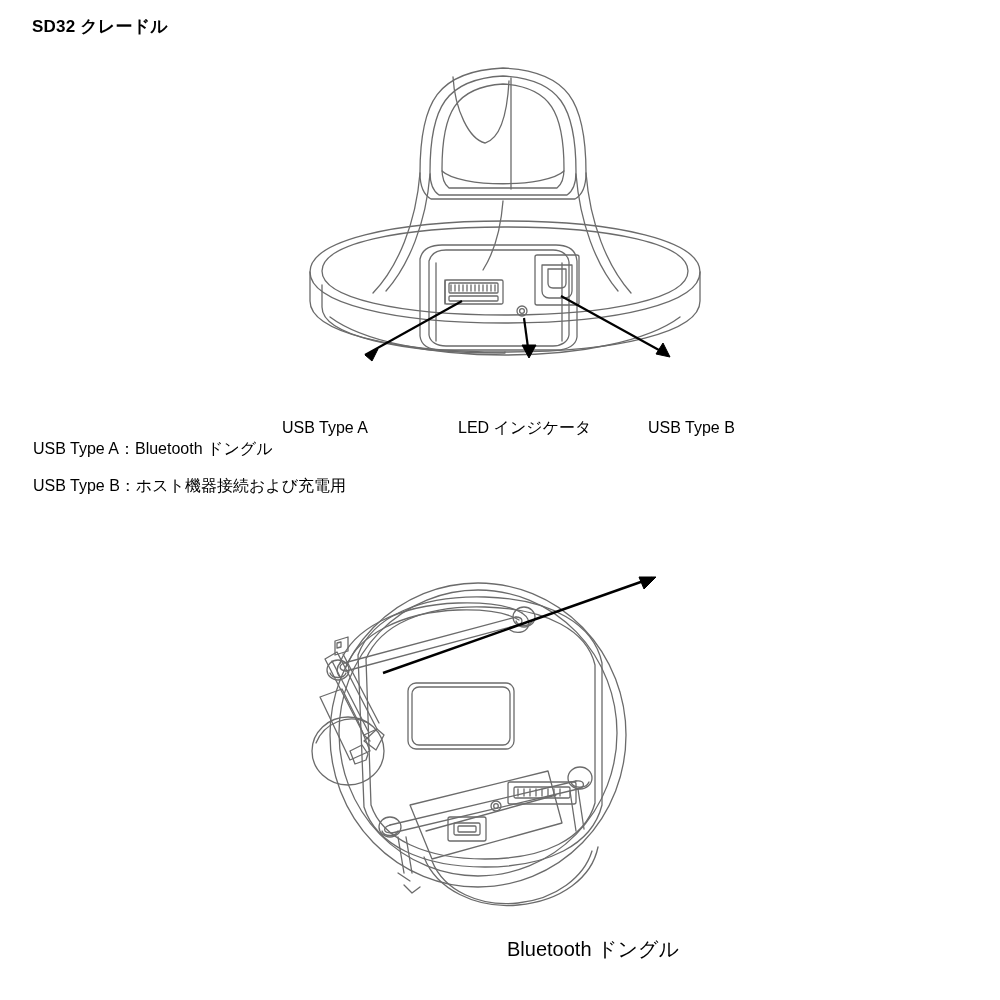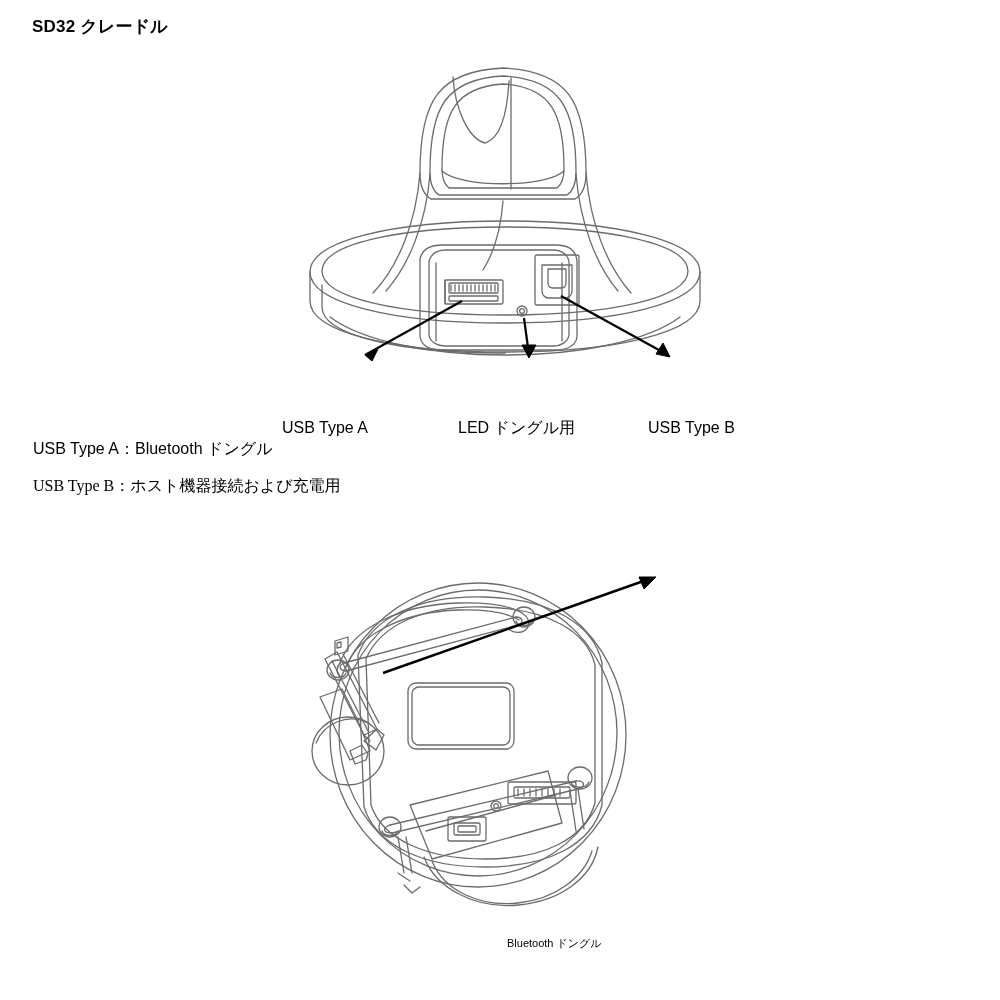--- a/index.html
+++ b/index.html
@@ -67,25 +67,25 @@
   #callout-usb-b { left: 648px; top: 0; text-align: right; }
 
   .body-line {
     position: absolute;
     left: 33px;
     font-size: 16px;
     white-space: nowrap;
     line-height: 22px;
   }
   #body-line-0 { top: 438px; }
-  #body-line-1 { top: 475px; font-family: Liberation Serif, serif; }
+  #body-line-1 { top: 475px; }
 
   .caption {
     position: absolute;
-    font-size: 11px;
+    font-size: 20px;
     white-space: nowrap;
   }
   #caption-dongle {
     left: 507px;
     top: 936px;
   }
   svg { display:block; }
 </style>
 </head>
 <body>
@@ -178,21 +178,21 @@
         <g>
           <line x1="291" y1="241" x2="398" y2="300"></line>
           <polygon points="400,302 386,299 393,288" stroke-width="1"></polygon>
         </g>
       </g>
     </svg>
   </div>
 
   <div class="callout-row">
     <div class="callout" id="callout-usb-a">USB Type A</div>
-    <div class="callout" id="callout-led">LED ドングル用</div>
+    <div class="callout" id="callout-led">LED インジケータ</div>
     <div class="callout" id="callout-usb-b">USB Type B</div>
   </div>
 
   <div class="body-line" id="body-line-0">USB Type A：Bluetooth ドングル</div>
   <div class="body-line" id="body-line-1">USB Type B：ホスト機器接続および充電用</div>
 
   <div class="fig" id="figure-cradle-bottom">
     <svg width="420" height="390" viewBox="0 0 420 390" xmlns="http://www.w3.org/2000/svg">
       <g fill="none" stroke="#6b6b6b" stroke-width="1.3" stroke-linecap="round" stroke-linejoin="round">
 

